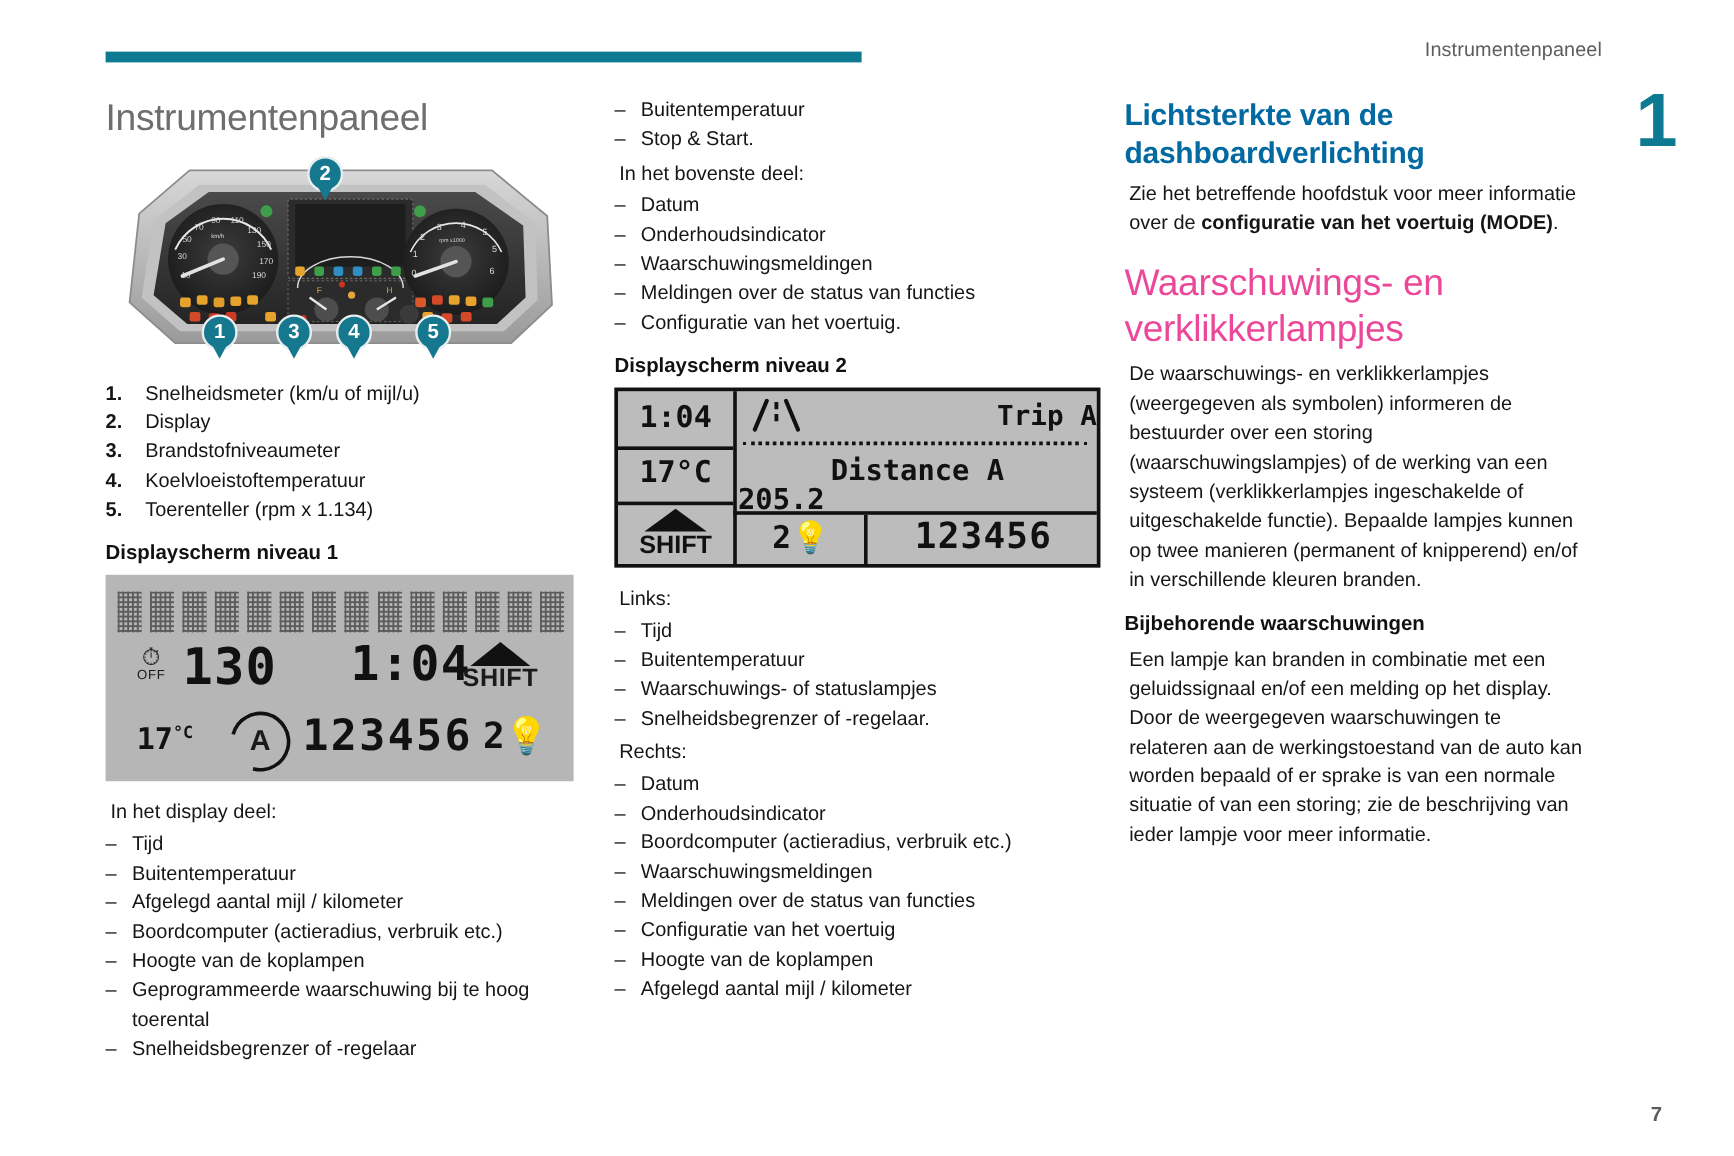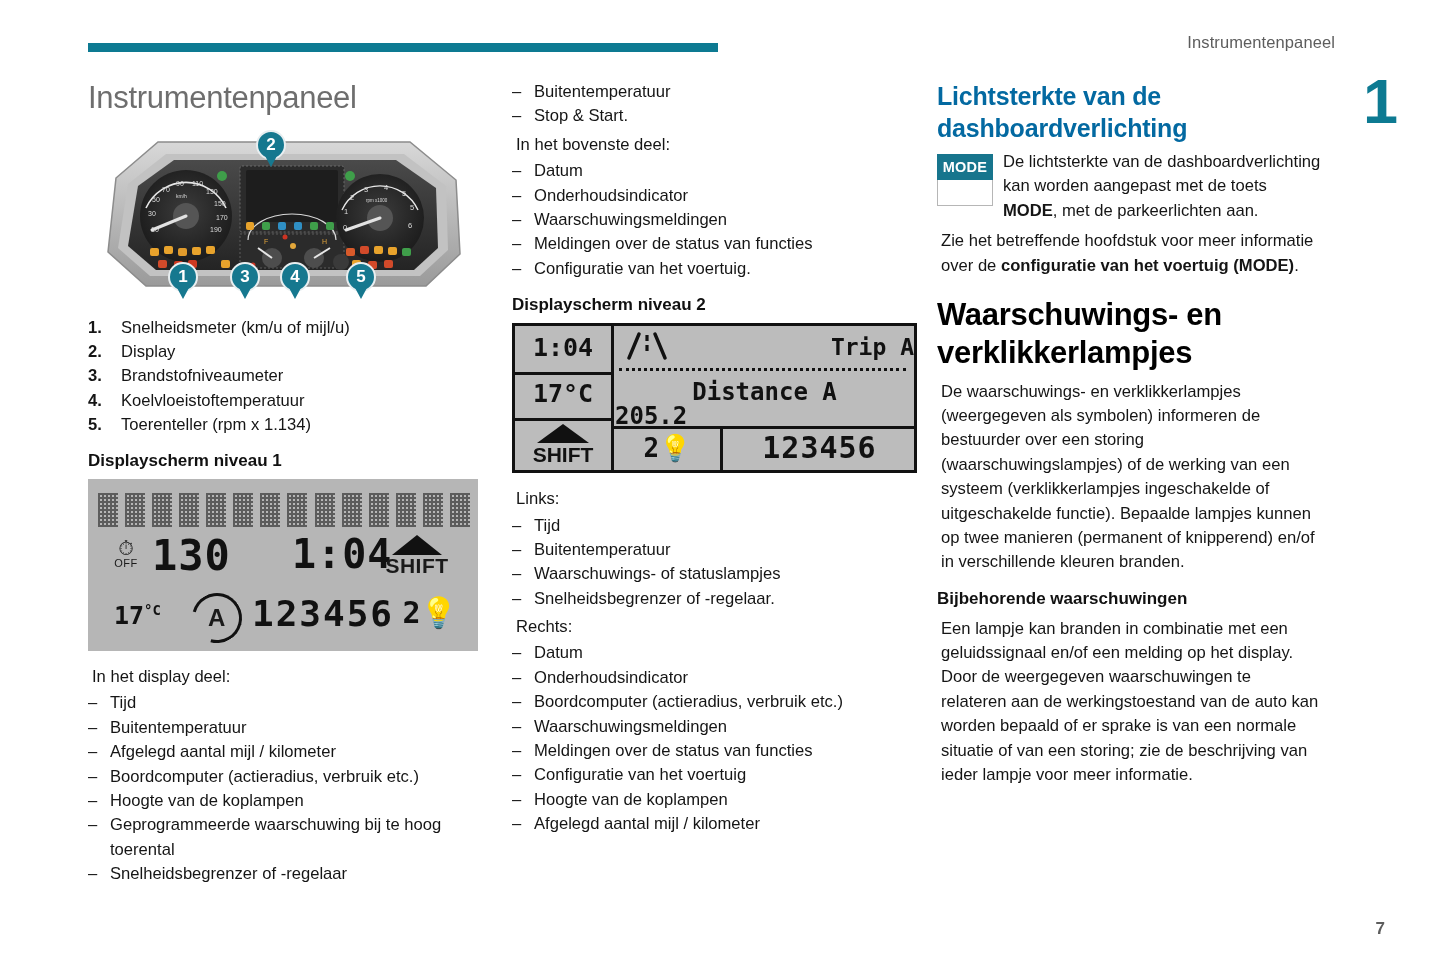--- a/index.html
+++ b/index.html
@@ -66,22 +66,22 @@
   h2.sec-title {
     font-size: 25px;
     font-weight: bold;
     color: #0369a1;
     margin: 0 0 6px 0;
     line-height: 1.28;
     letter-spacing: -.2px;
   }
   h2.sec-title-grey {
     font-size: 31px;
-    font-weight: bold;
-    color: #000000;
+    font-weight: normal;
+    color: #ec4899;
     margin: 18px 0 8px 0;
     line-height: 1.22;
     letter-spacing: -.3px;
   }
   h3.sub {
     font-size: 17px;
     font-weight: bold;
     color: #111;
     margin: 14px 0 8px 0;
   }
@@ -545,27 +545,20 @@
       <li><span class="dash">–</span><span>Configuratie van het voertuig</span></li>
       <li><span class="dash">–</span><span>Hoogte van de koplampen</span></li>
       <li><span class="dash">–</span><span>Afgelegd aantal mijl / kilometer</span></li>
     </ul>
   </div>
 
   <div class="col col-3">
 
     <h2 class="sec-title">Lichtsterkte van de dashboardverlichting</h2>
 
-    <div class="clearfix">
-      <div class="mode-block">
-        <div class="mode-badge">MODE</div>
-        <div class="mode-sub"></div>
-      </div>
-      <p class="body"><span>De lichtsterkte van de dashboardverlichting kan worden aangepast met de toets </span><b>MODE</b><span>, met de parkeerlichten aan.</span></p>
-    </div>
 
     <p class="body"><span>Zie het betreffende hoofdstuk voor meer informatie over de </span><b>configuratie van het voertuig (MODE)</b><span>.</span></p>
 
     <h2 class="sec-title-grey">Waarschuwings- en verklikkerlampjes</h2>
     <p class="body">De waarschuwings- en verklikkerlampjes (weergegeven als symbolen) informeren de bestuurder over een storing (waarschuwingslampjes) of de werking van een systeem (verklikkerlampjes ingeschakelde of uitgeschakelde functie). Bepaalde lampjes kunnen op twee manieren (permanent of knipperend) en/of in verschillende kleuren branden.</p>
 
     <h3 class="sub">Bijbehorende waarschuwingen</h3>
     <p class="body">Een lampje kan branden in combinatie met een geluidssignaal en/of een melding op het display. Door de weergegeven waarschuwingen te relateren aan de werkingstoestand van de auto kan worden bepaald of er sprake is van een normale situatie of van een storing; zie de beschrijving van ieder lampje voor meer informatie.</p>
   </div>
 

